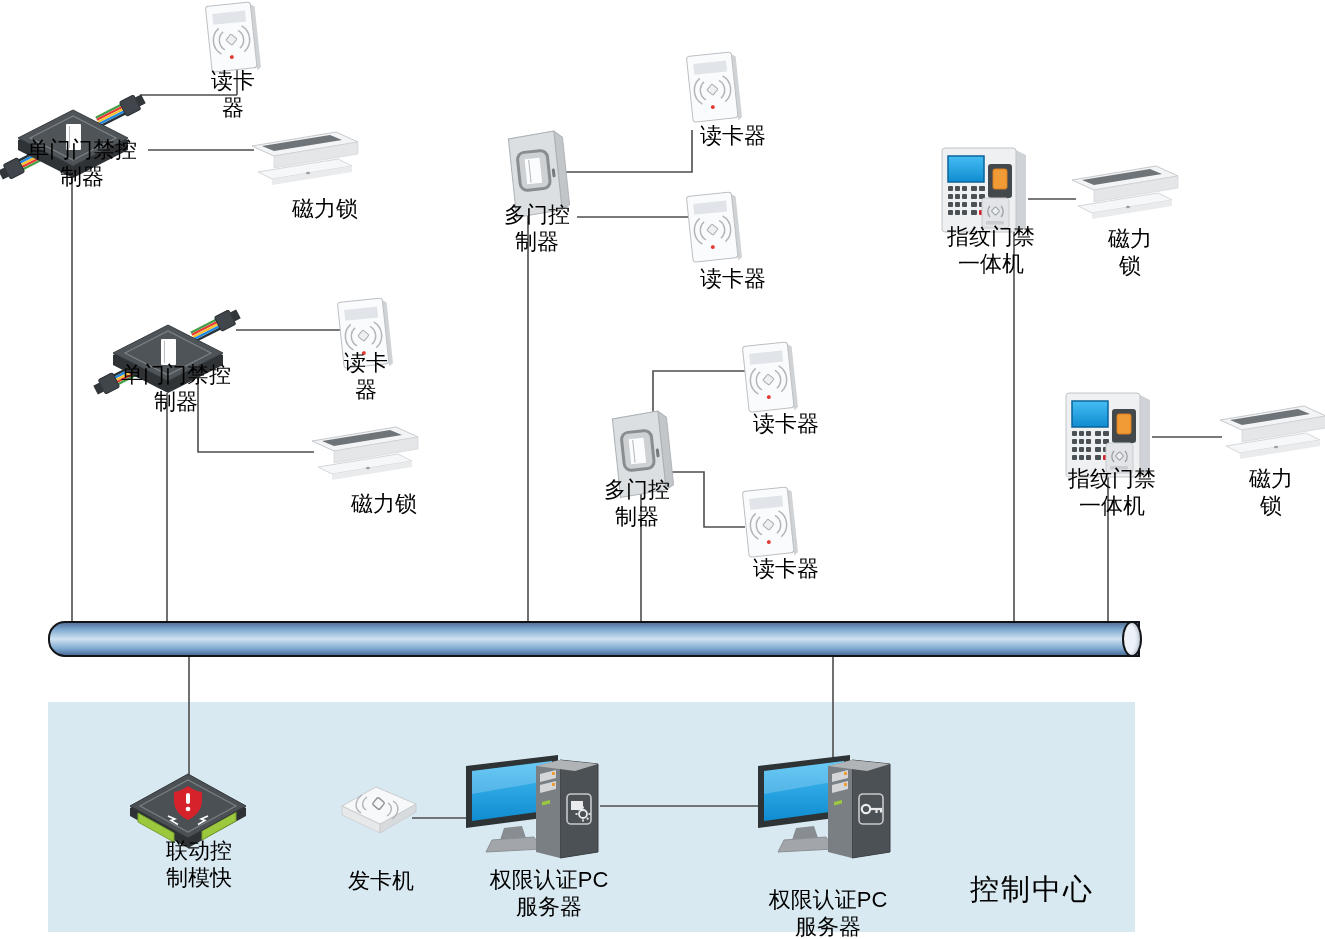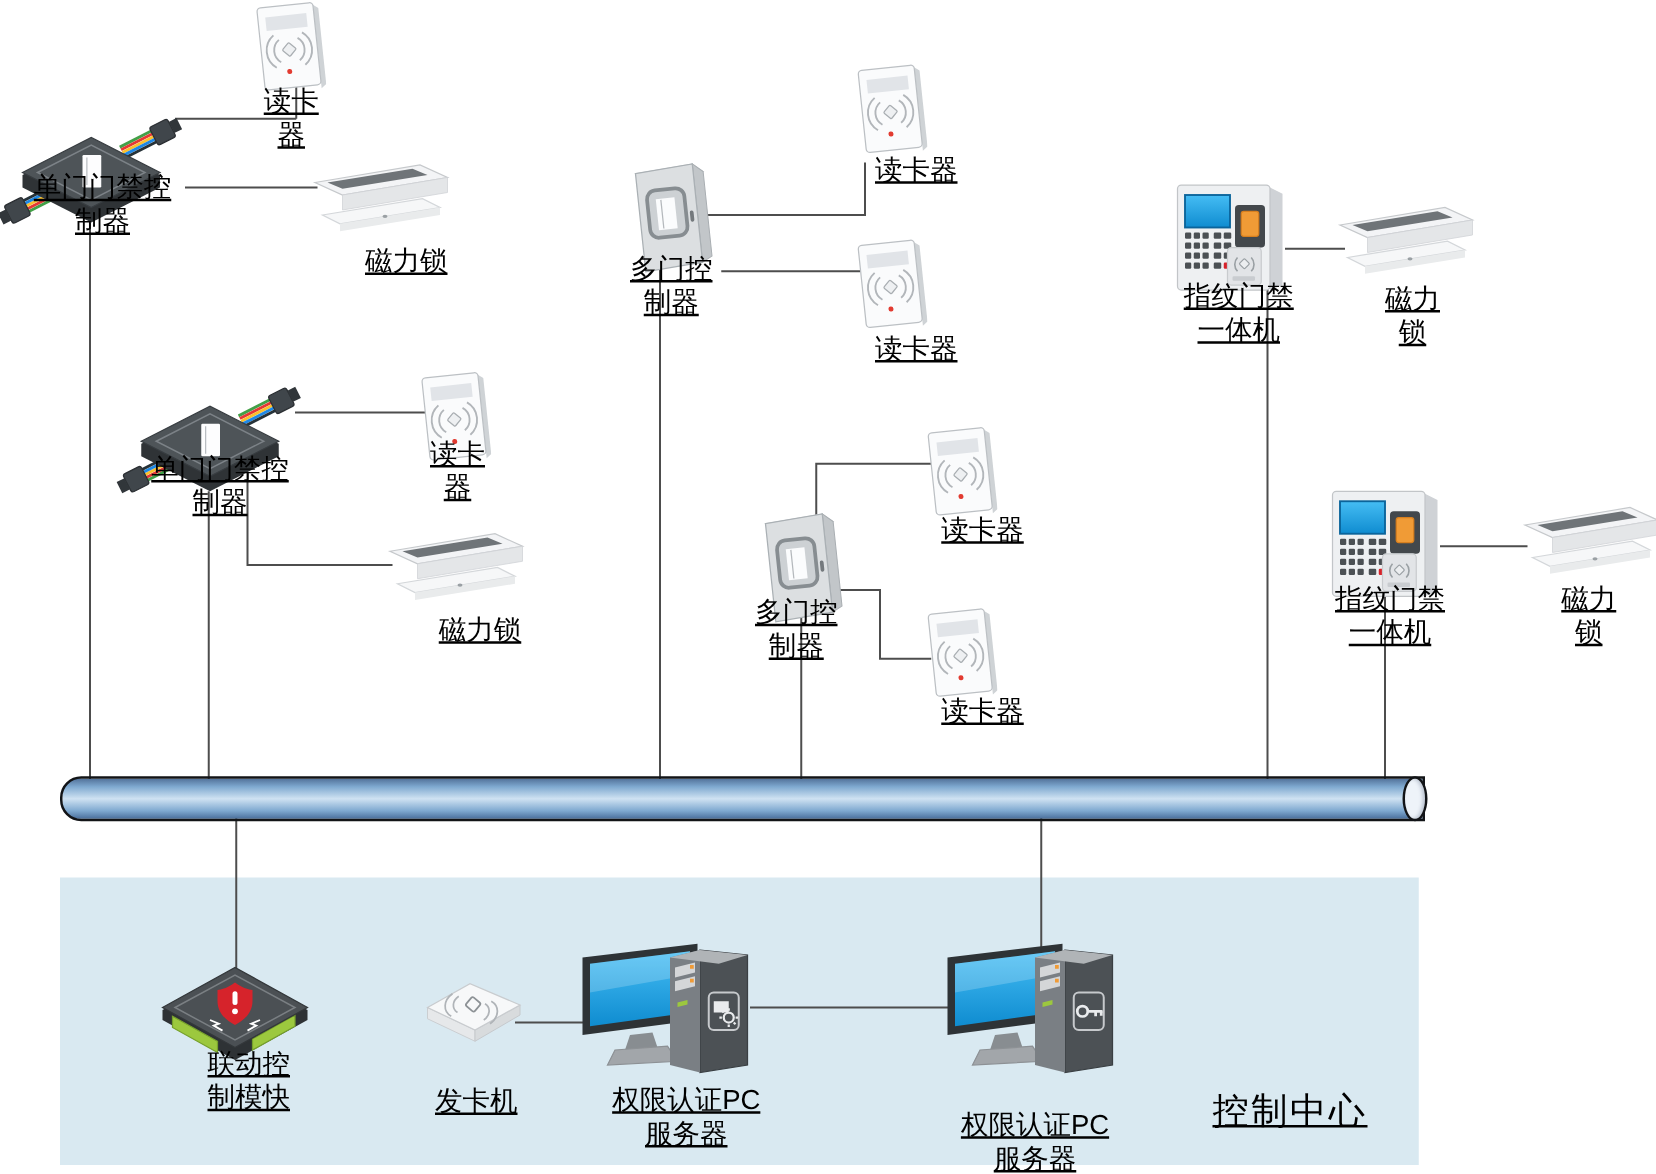--- a/index.html
+++ b/index.html
@@ -7,21 +7,21 @@
          font-family:"Liberation Sans",sans-serif;}
   .zone{position:absolute;left:48px;top:702px;width:1087px;height:230px;z-index:0;}
   svg.wires{position:absolute;left:0;top:0;z-index:1;}
   .bus{position:absolute;left:48px;top:621px;width:1088px;height:32px;z-index:2;
        border:2px solid #121417;border-radius:17px 0 0 17px;
        background:linear-gradient(180deg,#53739b 0%,#7fa9d0 20%,#cfe2f2 50%,#7fa9d0 80%,#4a6f9c 100%);}
   .bus-cap{position:absolute;right:-4px;top:-2px;width:16px;height:32px;border-radius:50%;
        border:2px solid #121417;background:#eef3f9;box-shadow:inset -2px 0 3px rgba(40,60,90,.25);}
   .dev{position:absolute;z-index:3;}
   .lbl{position:absolute;z-index:4;transform:translateX(-50%);text-align:center;
-       white-space:pre-line;font-size:22px;line-height:1.22;color:#000;text-decoration:underline;}
+       white-space:pre-line;font-size:22px;line-height:1.22;color:#000;}
   .lbl-zone{font-size:29px;letter-spacing:2px;}
 </style>
 </head>
 <body>
 
 <div id="stage">
 
   <svg width="0" height="0" style="position:absolute">
     <defs>
       <linearGradient id="scrblue" x1="0" y1="0" x2="0" y2="1">

